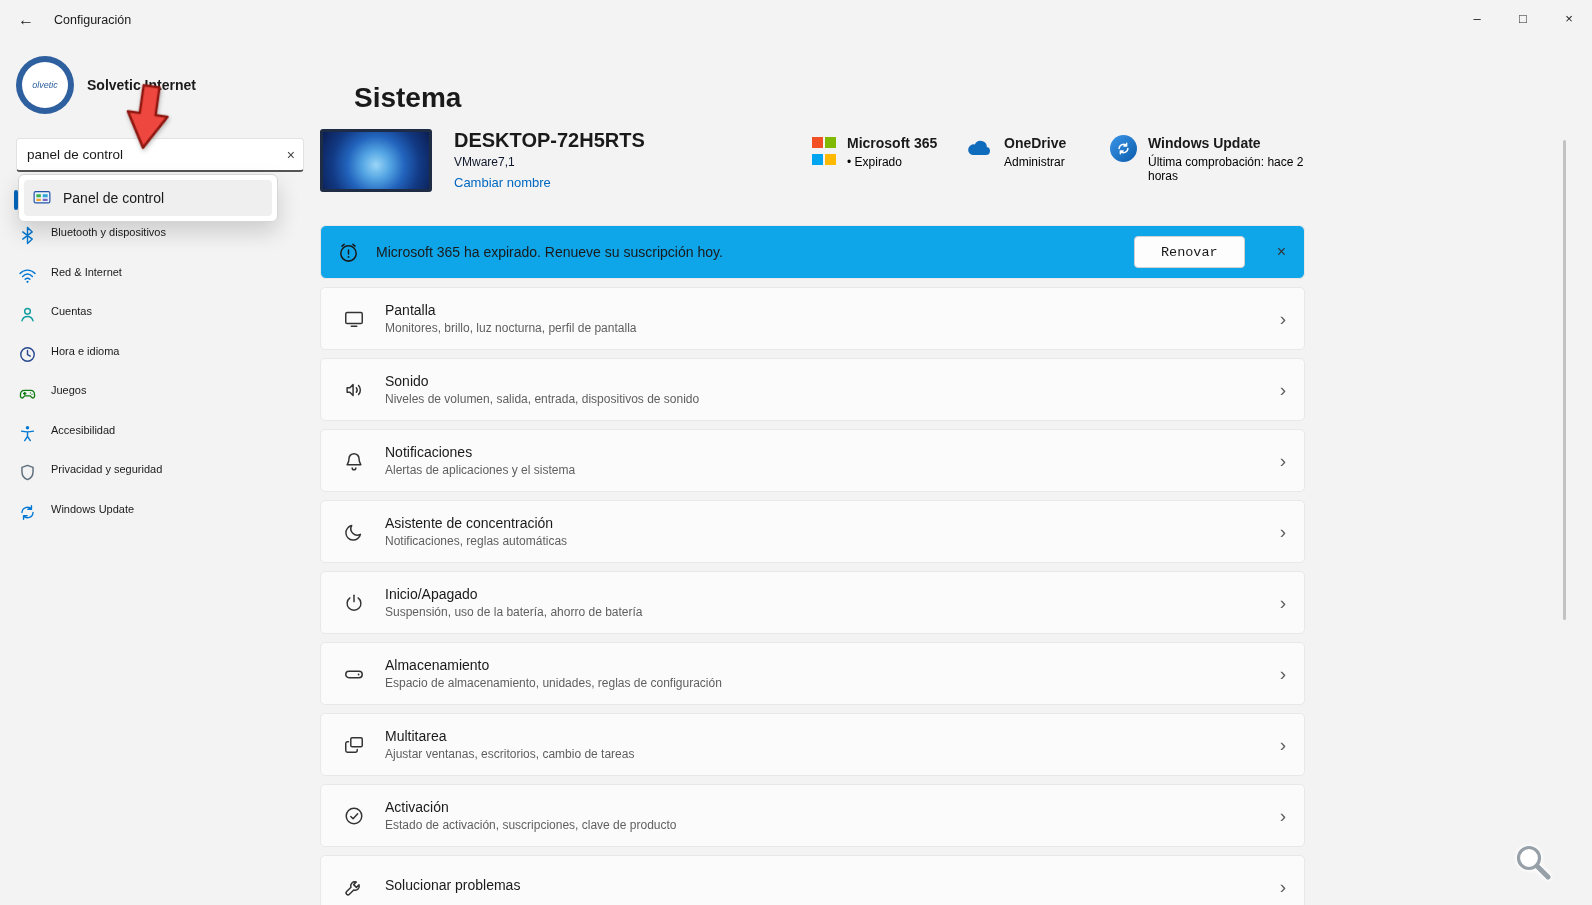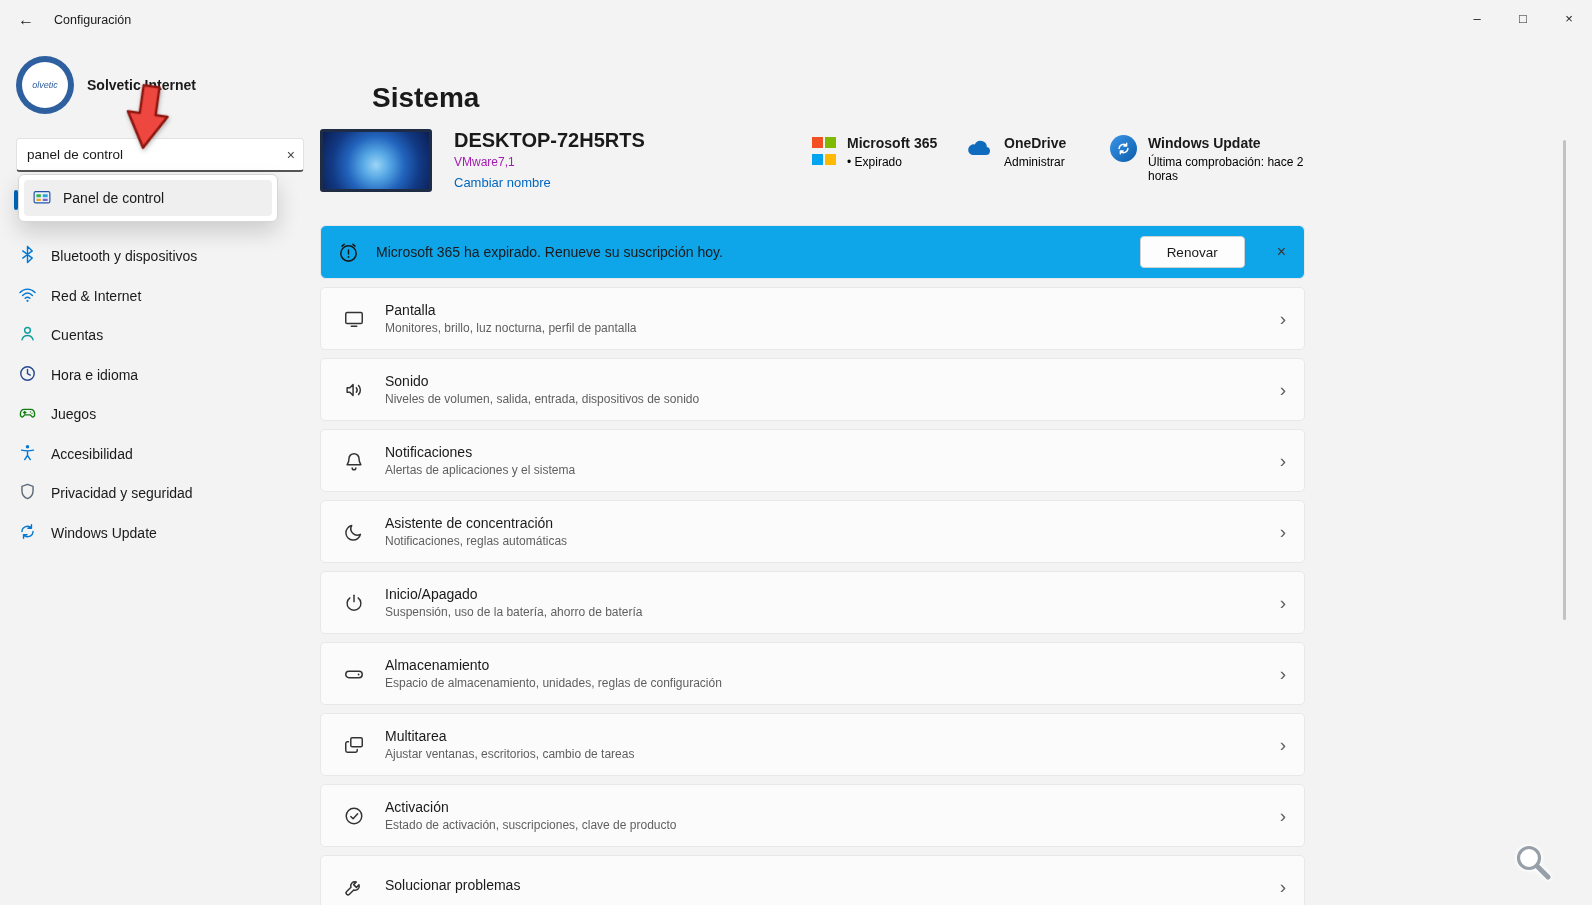--- a/index.html
+++ b/index.html
@@ -30,52 +30,52 @@
     border-radius:4px; padding:0 30px 0 10px; font-size:13.5px; font-family:inherit; background:#fff; outline:none; color:#1a1a1a; }
   .search-clear { position:absolute; right:9px; top:50%; transform:translateY(-50%); font-size:14px; color:#444; }
 
   .nav-pill { position:absolute; left:14px; top:190px; width:4px; height:20px; border-radius:2px; background:#0067c0; z-index:25; }
 
   .dropdown { position:absolute; left:18px; top:174px; width:260px; background:#fff; border:1px solid #d6d6d6;
     border-radius:6px; box-shadow:0 10px 22px rgba(0,0,0,.16); padding:5px; z-index:30; }
   .dd-item { display:flex; align-items:center; gap:12px; height:36px; padding:0 9px; background:#efefef; border-radius:4px; font-size:14px; }
 
   .nav { margin-top:54px; }
-  .nav-item { display:flex; align-items:flex-end; gap:14px; height:38px; margin:0 5px 1.5px; padding:0 12px; border-radius:5px; font-size:14px; }
+  .nav-item { display:flex; align-items:flex-start; gap:14px; height:38px; margin:0 5px 1.5px; padding:0 12px; border-radius:5px; font-size:11px; }
   .nicon { width:20px; display:flex; justify-content:center; flex:0 0 auto; }
   .c-blue { color:#0078d4; } .c-gold { color:#c9971c; } .c-teal { color:#0f9ea0; }
   .c-navy { color:#27488f; } .c-green { color:#107c10; } .c-grey { color:#5c6b7a; }
 
   
   .main { position:absolute; left:320px; top:40px; width:990px; }
-  .page-title { margin:42px 0 0 52px; font-size:28px; font-weight:600; }
+  .page-title { margin:42px 0 0 34px; font-size:28px; font-weight:600; }
 
   .header { position:relative; height:84px; margin-top:15px; }
   .thumb { position:absolute; left:0; top:0; width:112px; height:63px; border:3px solid #1f2c45; border-radius:3px;
     background: radial-gradient(circle at 50% 58%, #9ad6f7 0%, #55a6e4 22%, #2264bd 46%, #123a85 70%, #0b1e52 100%); }
   .dev-info { position:absolute; left:134px; top:0; }
   .dev-name { font-size:20px; font-weight:600; }
-  .dev-model { font-size:12px; color:#a21caf; margin-top:3px; }
+  .dev-model { font-size:12px; color:#0f172a; margin-top:3px; }
   .dev-link { font-size:13px; color:#0067c0; margin-top:6px; }
 
   .mini-card { position:absolute; top:6px; display:flex; gap:11px; }
   .mc-title { font-size:14px; font-weight:600; }
   .mc-sub { font-size:12px; color:#000000; margin-top:4px; }
   .card-ms { left:492px; } .card-od { left:645px; } .card-wu { left:790px; width:200px; }
   .mslogo { display:grid; grid-template-columns:11px 11px; gap:2px; margin-top:2px; }
   .sq { width:11px; height:11px; }
   .wu-badge { width:27px; height:27px; border-radius:50%; background:linear-gradient(135deg,#3b95e8,#0b5cab);
     display:flex; align-items:center; justify-content:center; flex:0 0 auto; }
 
   .alert { margin-top:12px; width:985px; height:54px; background:#0ea5e9; border:1px solid #e7e7e7; border-radius:6px;
     display:flex; align-items:center; padding:0 18px 0 16px; }
   .alert-icon { color:#1a1a1a; margin-right:16px; }
   .alert-msg { font-size:14px; flex:1; }
   .renew-btn { height:32px; padding:0 26px; background:#fdfdfd; border:1px solid #d1d1d1; border-radius:4px;
-    font-size:13.5px; font-family:Liberation Sans, sans-serif; color:#1a1a1a; margin-right:32px; }
+    font-size:13.5px; font-family:Liberation Mono, monospace; color:#1a1a1a; margin-right:32px; }
   .alert-close { font-size:16px; color:#333; }
 
   .settings-list { margin-top:8px; }
   .row { width:985px; height:63px; margin-bottom:8px; background:#fbfbfb; border:1px solid #e8e8e8; border-radius:5px;
     display:flex; align-items:center; padding:0 18px 0 20px; }
   .ricon { width:26px; margin-right:18px; color:#333; display:flex; justify-content:center; flex:0 0 auto; }
   .row-title { font-size:14px; }
   .row-sub { font-size:12px; color:#5f5f5f; margin-top:3px; }
   .chev { margin-left:auto; font-size:19px; color:#5f5f5f; }
 

